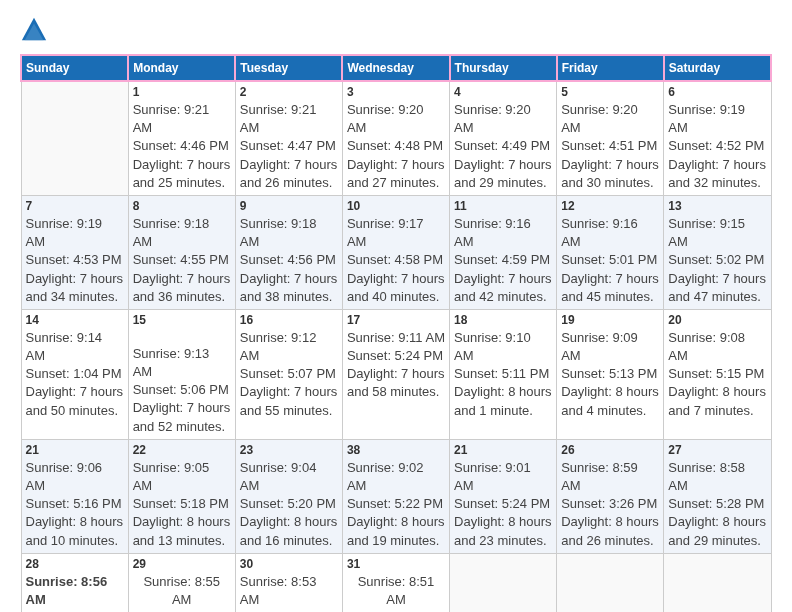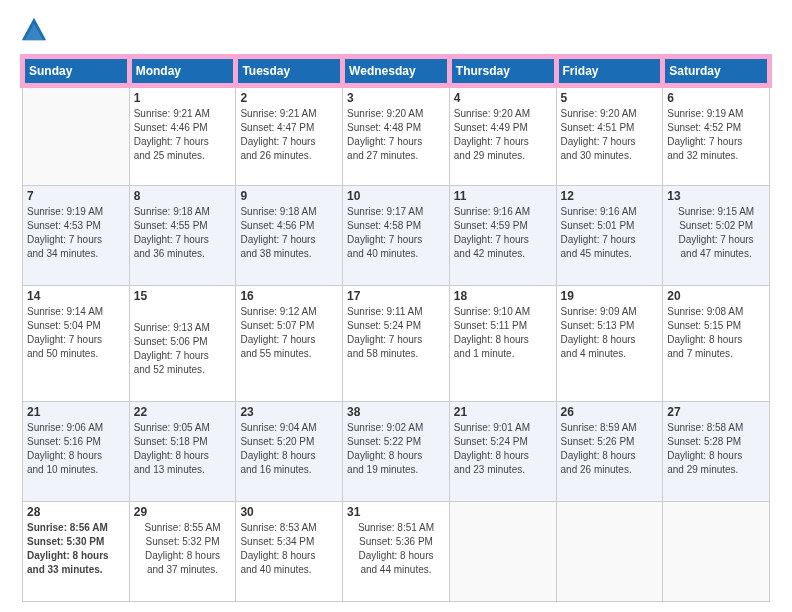--- a/index.html
+++ b/index.html
@@ -66,21 +66,21 @@
       border-collapse: collapse;
       width: 100%;
       table-layout: fixed;
     }
     .calendar th {
       background: #1a6db5;
       color: #fff;
       font-size: 12px;
       font-weight: bold;
       padding: 5px 4px;
-      border: 5px solid #f9a8d4;
+      border: 2px solid #f9a8d4;
       text-align: left;
     }
     .calendar td {
       border: 1px solid #ccc;
       vertical-align: top;
       padding: 3px 4px;
       font-size: 10px;
       color: #333;
       background: #fff;
       height: 82px;
@@ -88,21 +88,21 @@
     .calendar tr:nth-child(even) td {
       background: #f0f4fa;
     }
     .day-number {
       font-size: 12px;
       font-weight: bold;
       color: #333;
       margin-bottom: 2px;
     }
     .day-info {
-      font-size: 10px;
+      font-size: 13px;
       line-height: 1.4;
       color: #444;
     }
     .empty-cell {
       background: #f9f9f9 !important;
     }
   </style>
 </head>
 <body>
 
@@ -220,31 +220,31 @@
           </td>
           <td>
             <div class="day-number">12</div>
             <div class="day-info" style="white-space: pre-line;">Sunrise: 9:16 AM
 Sunset: 5:01 PM
 Daylight: 7 hours
 and 45 minutes.</div>
           </td>
           <td>
             <div class="day-number">13</div>
-            <div class="day-info" style="white-space: pre-line; text-align: center;">Sunrise: 9:15 AM
+            <div class="day-info" style="white-space: pre-line;">Sunrise: 9:15 AM
 Sunset: 5:02 PM
 Daylight: 7 hours
 and 47 minutes.</div>
           </td>
         </tr>
         <tr>
           <td>
             <div class="day-number">14</div>
             <div class="day-info" style="white-space: pre-line;">Sunrise: 9:14 AM
-Sunset: 5:04 PM
+Sunset: 1:04 PM
 Daylight: 7 hours
 and 50 minutes.</div>
           </td>
           <td>
             <div class="day-number">15</div>
             <div class="day-info" style="white-space: pre-line; margin-top: 18px;">Sunrise: 9:13 AM
 Sunset: 5:06 PM
 Daylight: 7 hours
 and 52 minutes.</div>
           </td>
@@ -316,21 +316,21 @@
           <td>
             <div class="day-number">21</div>
             <div class="day-info" style="white-space: pre-line;">Sunrise: 9:01 AM
 Sunset: 5:24 PM
 Daylight: 8 hours
 and 23 minutes.</div>
           </td>
           <td>
             <div class="day-number">26</div>
             <div class="day-info" style="white-space: pre-line;">Sunrise: 8:59 AM
-Sunset: 5:26 PM
+Sunset: 3:26 PM
 Daylight: 8 hours
 and 26 minutes.</div>
           </td>
           <td>
             <div class="day-number">27</div>
             <div class="day-info" style="white-space: pre-line;">Sunrise: 8:58 AM
 Sunset: 5:28 PM
 Daylight: 8 hours
 and 29 minutes.</div>
           </td>

